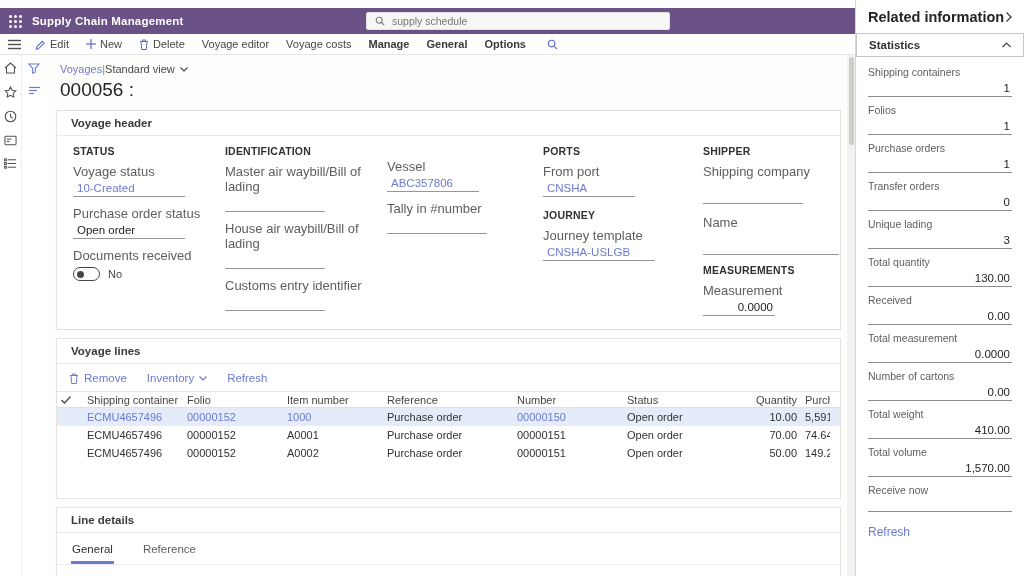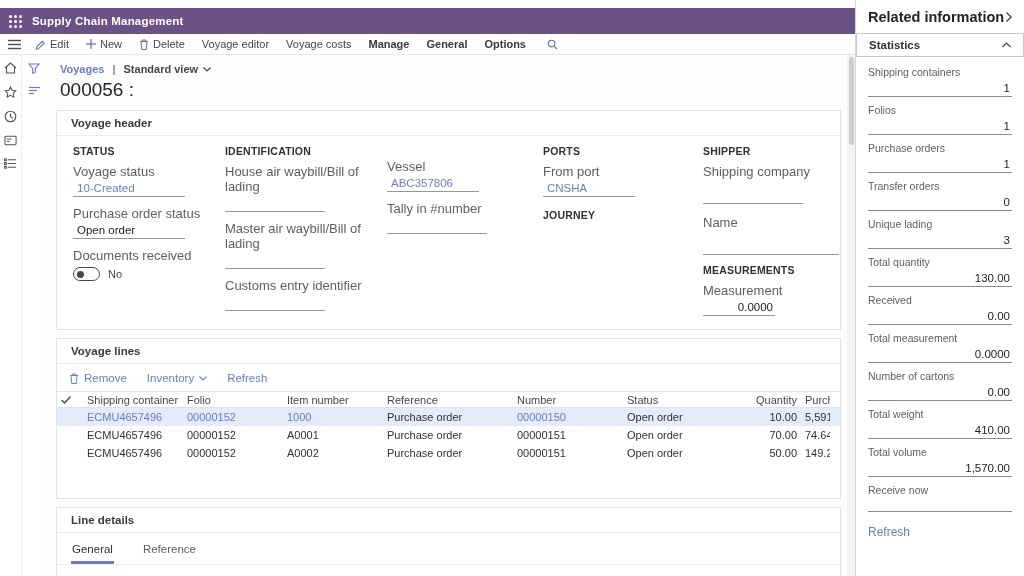--- a/index.html
+++ b/index.html
@@ -43,21 +43,21 @@
   }
   .nav-rail .ricon { cursor:pointer; display:flex; }
   .filter-rail {
     width:24px; display:flex; flex-direction:column; align-items:center; padding-top:8px; gap:12px;
     color:var(--link-blue,#6b7bd0);
   }
   .filter-rail .ricon { cursor:pointer; display:flex; }
 
   .main { width:801px; background:#fdfdfc; padding:6px 6px 0 10px; }
 
-  .breadcrumb { display:flex; align-items:center; gap:8px; font-size:11px; margin:2px 0 4px 4px;font-weight:bold; }
+  .breadcrumb { display:flex; align-items:center; gap:0; font-size:11px; margin:2px 0 4px 4px; }
   .breadcrumb .bc-link { color:var(--link-blue,#6b7bd0); cursor:pointer; }
   .breadcrumb .sep { color:#8a8886; }
   .breadcrumb .view { color:#484644; display:flex; align-items:center; gap:5px; cursor:pointer; }
   .record-title { font-size:19px; font-weight:normal; color:#252423; margin:2px 0 9px 4px; }
 
   .card { background:#fff; border:1px solid #e5e3e0; margin-bottom:8px; }
   .card-header {
     font-size:11.5px; font-weight:bold; color:#3b3a39; padding:6px 0 6px 14px;
     border-bottom:1px solid #edebe9; cursor:pointer;
   }
@@ -136,20 +136,29 @@
           <i></i>
           <i></i>
           <i></i>
           <i></i>
           <i></i>
           <i></i>
           <i></i>
           <i></i>
         </span>
       <span class="app-title">Supply Chain Management</span>
+      <div class="search-box">
+        <span style="display:flex">
+          <svg width="10" height="10" viewBox="0 0 12 12" fill="none" stroke="#7a7672" stroke-width="1.3">
+              <circle cx="5" cy="5" r="3.6"></circle>
+              <line x1="8" y1="8" x2="11" y2="11"></line>
+            </svg>
+        </span>
+        <span>supply schedule</span>
+      </div>
     </div>
 
     <div class="cmdbar">
       <span class="hamburger">
         <svg width="13" height="11" viewBox="0 0 13 11" stroke="#524e4a" stroke-width="1.4">
             <line x1="0" y1="1.5" x2="13" y2="1.5"></line>
             <line x1="0" y1="5.5" x2="13" y2="5.5"></line>
             <line x1="0" y1="9.5" x2="13" y2="9.5"></line>
           </svg>
       </span>
@@ -289,25 +298,25 @@
                   <span class="toggle">
                       <i></i>
                     </span>
                   <span class="toggle-text">No</span>
                 </div>
               </div>
             </div>
             <div>
               <div class="group-heading">IDENTIFICATION</div>
               <div class="fld">
+                <div class="fld-label">Master air waybill/Bill of lading</div>
+                <div class="fld-value w100"></div>
+              </div>
+              <div class="fld">
                 <div class="fld-label">House air waybill/Bill of lading</div>
-                <div class="fld-value w100"></div>
-              </div>
-              <div class="fld">
-                <div class="fld-label">Master air waybill/Bill of lading</div>
                 <div class="fld-value w100"></div>
               </div>
               <div class="fld">
                 <div class="fld-label">Customs entry identifier</div>
                 <div class="fld-value w100"></div>
               </div>
             </div>
             <div style="padding-top:1px">
               <div class="fld" style="margin-top:13px">
                 <div class="fld-label">Vessel</div>
@@ -318,20 +327,24 @@
                 <div class="fld-value w100"></div>
               </div>
             </div>
             <div>
               <div class="group-heading">PORTS</div>
               <div class="fld">
                 <div class="fld-label">From port</div>
                 <div class="fld-value link w90">CNSHA</div>
               </div>
               <div class="group-heading" style="margin-top:12px">JOURNEY</div>
+              <div class="fld">
+                <div class="fld-label">Journey template</div>
+                <div class="fld-value link">CNSHA-USLGB</div>
+              </div>
             </div>
             <div>
               <div class="group-heading">SHIPPER</div>
               <div class="fld" style="margin-bottom:11px">
                 <div class="fld-label">Shipping company</div>
                 <div class="fld-value w100" style="margin-top:9px"></div>
               </div>
               <div class="fld">
                 <div class="fld-label">Name</div>
                 <div class="fld-value w130" style="margin-top:9px"></div>

